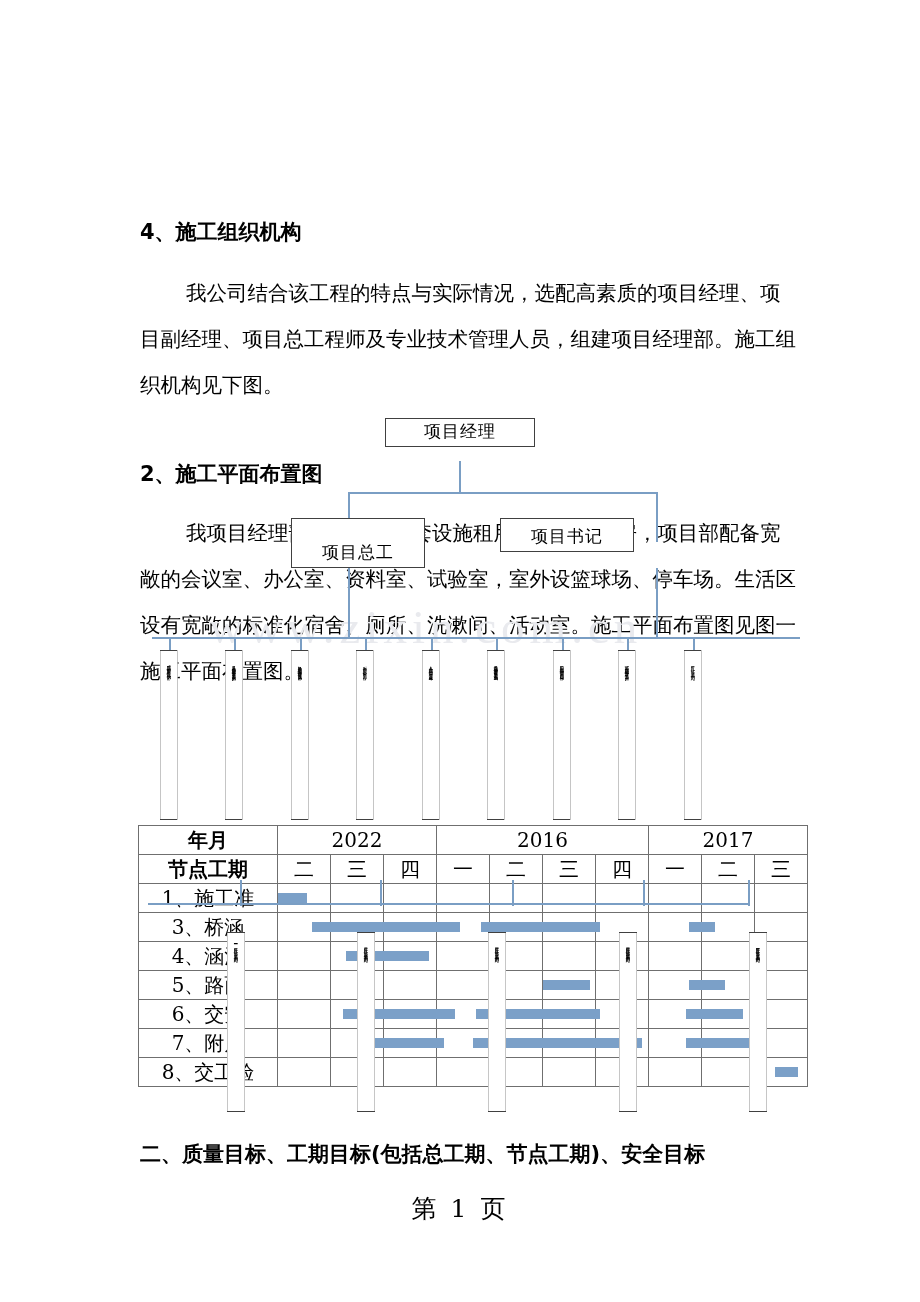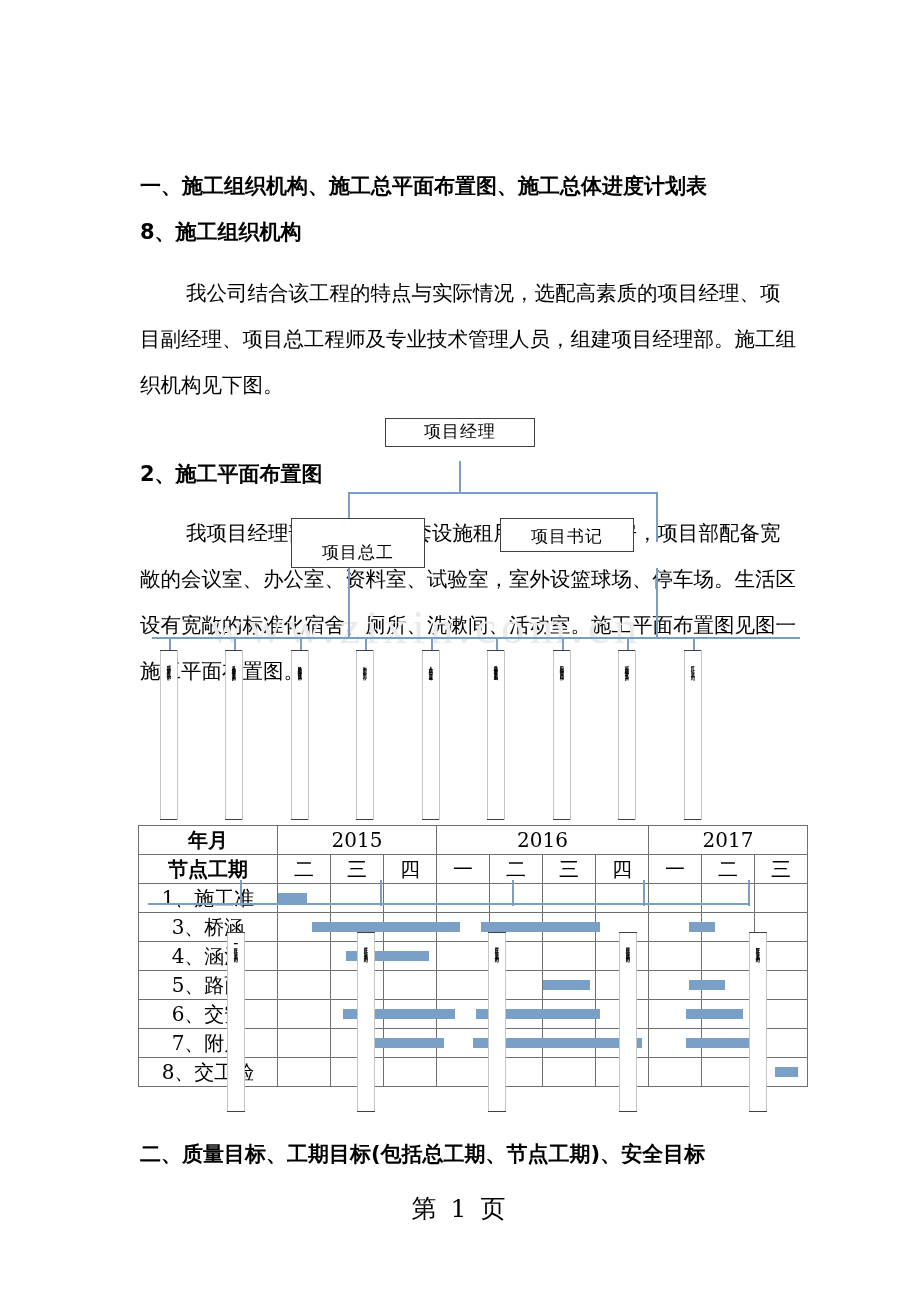--- a/index.html
+++ b/index.html
@@ -112,36 +112,35 @@
   }
 </style>
 </head>
 <body>
 
 <div id="page">
 
   <div class="watermark">www.zixin.com.cn</div>
 
 
-  <div class="h1 a">一、施工组织机构、施工总平面布置图、施工总体进度计划表</div>
-  <div class="h1 b">8、施工组织机构</div>
+  <div class="h1 b">4、施工组织机构</div>
   <div class="h1 c">2、施工平面布置图</div>
   <div class="h1 d">二、质量目标、工期目标(包括总工期、节点工期)、安全目标</div>
 
   <div class="para p1"><span class="indent"></span><span>我公司结合该工程的特点与实际情况，选配高素质的项目经理、项目副经理、项目总工程师及专业技术管理人员，组建项目经理部。施工组织机构见下图。</span></div>
   <div class="para p2"><span class="indent"></span><span>我项目经理部生活区及配套设施租用当地闲余楼房，项目部配备宽敞的会议室、办公室、资料室、试验室，室外设篮球场、停车场。生活区设有宽敞的标准化宿舍、厕所、洗漱间、活动室。施工平面布置图见图一施工平面布置图。</span></div>
 
   <div class="footer">第 1 页</div>
 
   <div id="gantt">
     <table class="gt">
       <tbody id="gt-body">
           <tr>
             <td class="lbl hdrlbl">年月</td>
-            <td colspan="3" class="q">2015</td>
+            <td colspan="3" class="q">2022</td>
             <td colspan="4" class="q">2016</td>
             <td colspan="3" class="q">2017</td>
           </tr>
           <tr>
             <td class="lbl hdrlbl">节点工期</td>
             <td class="q">二</td>
             <td class="q">三</td>
             <td class="q">四</td>
             <td class="q">一</td>
             <td class="q">二</td>

